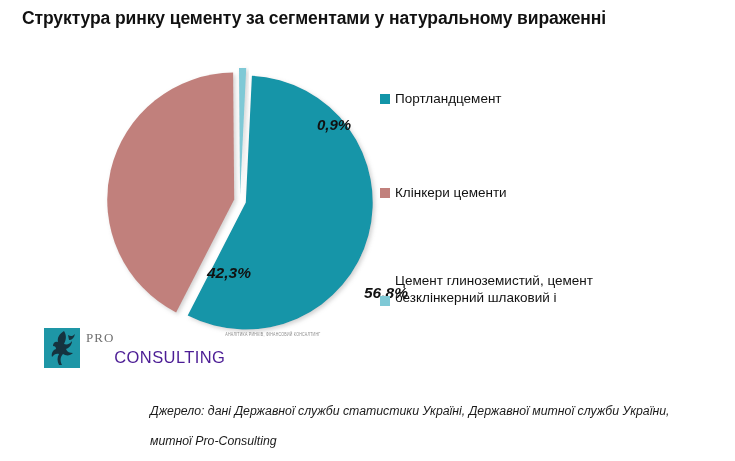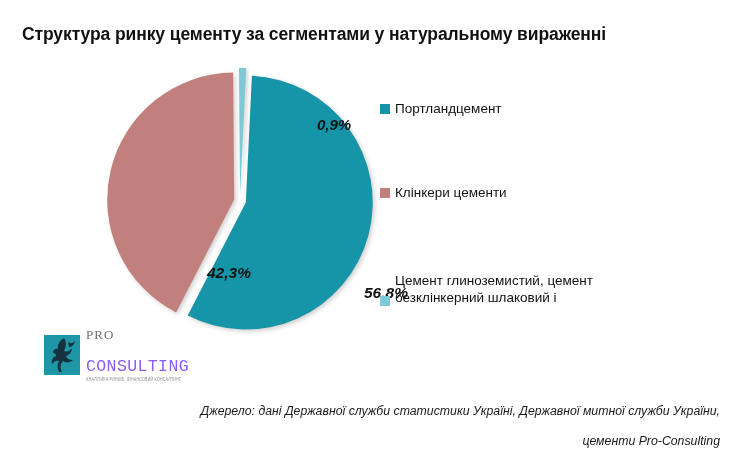--- a/index.html
+++ b/index.html
@@ -21,21 +21,21 @@
     position: absolute;
     left: 0; top: 0;
     width: 735px;
     height: 461px;
   }
 
   
   .chart-title {
     position: absolute;
     left: 22px;
-    top: 24px;
+    top: 8px;
     width: 700px;
     font-size: 17.5px;
     font-weight: bold;
     letter-spacing: -0.1px;
     color: #111111;
     white-space: nowrap;
   }
 
   
   .pie-wrap {
@@ -82,21 +82,21 @@
     left: 380px;
     top: 88px;
     width: 345px;
   }
   .legend-item {
     position: absolute;
     display: flex;
     align-items: flex-start;
     gap: 5px;
   }
-  .legend-item.item-0 { top: 12px; justify-content: flex-end; }
+  .legend-item.item-0 { top: 2px; justify-content: flex-end; }
   .legend-item.item-1 { top: 96px; }
   .legend-item.item-2 { top: 184px; align-items: flex-end; }
 
   .legend-swatch {
     flex: 0 0 auto;
     width: 10px;
     height: 10px;
     margin-top: 4px;
   }
   .legend-label {
@@ -116,53 +116,51 @@
     align-items: center;
     gap: 6px;
   }
   .logo-mark {
     width: 36px;
     height: 40px;
     display: block;
   }
   .logo-text {
     display: flex;
-    flex-direction: column;
     justify-content: center;
     line-height: 1;
   }
   .logo-pro {
     font-family: "Liberation Serif", serif;
     font-size: 13px;
     letter-spacing: 1px;
     color: #6f6f6f;
   }
   .logo-consulting {
-    font-family: Liberation Mono, monospace;
+    font-family: Liberation Sans, sans-serif;
     font-size: 16.5px;
     letter-spacing: 0.4px;
-    color: #8b5cf6;
+    color: #4c1d95;
     margin-top: 18px;
   }
   .logo-tagline {
     font-size: 3.6px;
     letter-spacing: 0.25px;
     color: #8a8a8a;
     margin-top: 2px;
     transform: scaleY(1.25);
     transform-origin: left top;
   }
 
   
   .source-note {
     position: absolute;
     left: 150px;
     top: 396px;
     width: 570px;
-    text-align: right;
     font-style: italic;
     font-size: 12.3px;
     line-height: 30px;
     color: #1a1a1a;
   }
   .source-note .src-line { display: block; }
 </style>
 </head>
 <body>
 
@@ -226,16 +224,16 @@
     </svg>
     <span class="logo-text">
       <span class="logo-pro">PRO</span>
       <span class="logo-consulting">CONSULTING</span>
       <span class="logo-tagline">АНАЛІТИКА РИНКІВ, ФІНАНСОВИЙ КОНСАЛТИНГ</span>
     </span>
   </div>
 
   <div class="source-note">
     <span class="src-line">Джерело: дані Державної служби статистики Україні, Державної митної служби України,</span>
-    <span class="src-line">цементи Pro-Consulting</span>
+    <span class="src-line">митної Pro-Consulting</span>
   </div>
 
 </div>
 
 </body></html>

